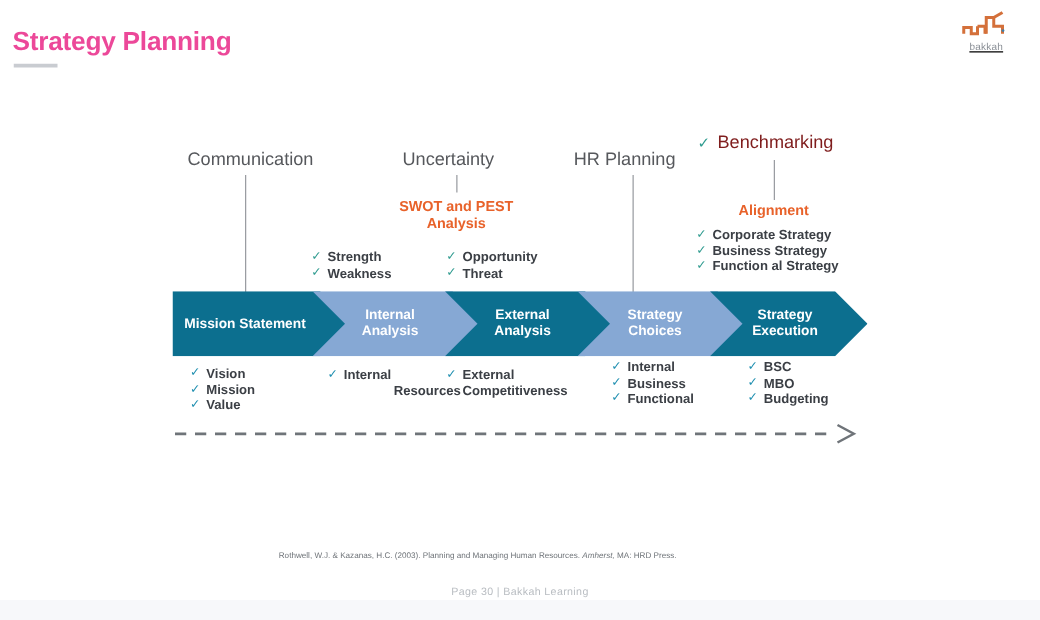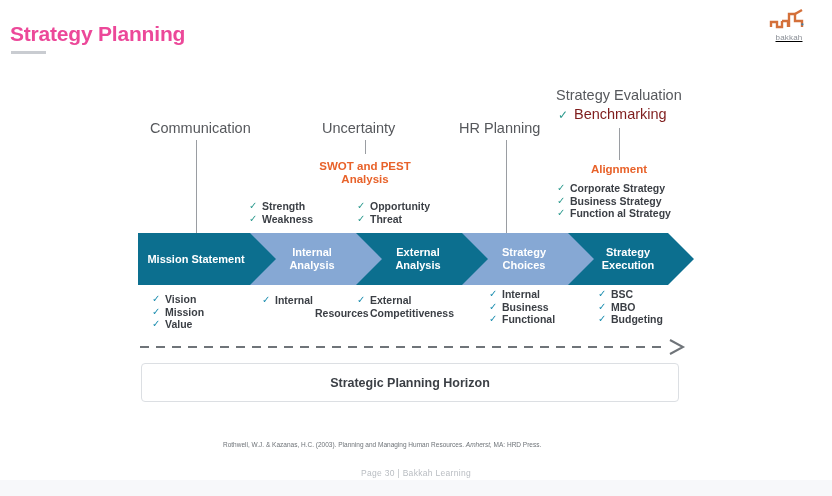--- a/index.html
+++ b/index.html
@@ -210,21 +210,20 @@
 
   <div class="abs top-label" style="left:150px; top:120px;">Communication</div>
   <div class="vline" style="left:196px; top:140px; height:108px;"></div>
 
   <div class="abs top-label" style="left:322px; top:120px;">Uncertainty</div>
   <div class="vline" style="left:365px; top:140px; height:14px;"></div>
 
   <div class="abs top-label" style="left:459px; top:120px;">HR Planning</div>
   <div class="vline" style="left:506px; top:140px; height:108px;"></div>
 
-  <div class="abs top-label" style="left:556px; top:87px;">Strategy Evaluation</div>
 
   <div class="abs bench-row" style="left:558px; top:106px;">
     <span class="chk-mark">✓</span>
     <span class="bench-text">Benchmarking</span>
   </div>
   <div class="vline" style="left:619px; top:128px; height:32px;"></div>
 
   <div class="abs orange-head" style="left:302px; top:160px; width:126px;">
     <div>SWOT and PEST</div>
     <div>Analysis</div>
@@ -366,23 +365,20 @@
       <span class="chk-mark teal">✓</span>
       <span class="chk-text">Budgeting</span>
     </div>
   </div>
 
   <svg class="abs" style="left:140px; top:338px;" width="548" height="18" viewBox="0 0 548 18">
     <line x1="0" y1="9" x2="528" y2="9" stroke="#6f7479" stroke-width="2.2" stroke-dasharray="9,7"></line>
     <polyline points="530,2 543,9 530,16" fill="none" stroke="#6f7479" stroke-width="2"></polyline>
   </svg>
 
-  <div class="horizon-box" style="left:141px; top:363px; width:536px; height:37px;">
-    <span class="horizon-text">Strategic Planning Horizon</span>
-  </div>
 
 </div>
 
 <div class="citation" style="left:223px; top:441px;">
   <span>Rothwell, W.J. &amp; Kazanas, H.C. (2003). Planning and Managing Human Resources. </span><em>Amherst,</em><span> MA: HRD Press.</span>
 </div>
 
 <div class="footer-text">Page 30  |  Bakkah Learning</div>
 <div class="footer-band"></div>
 

